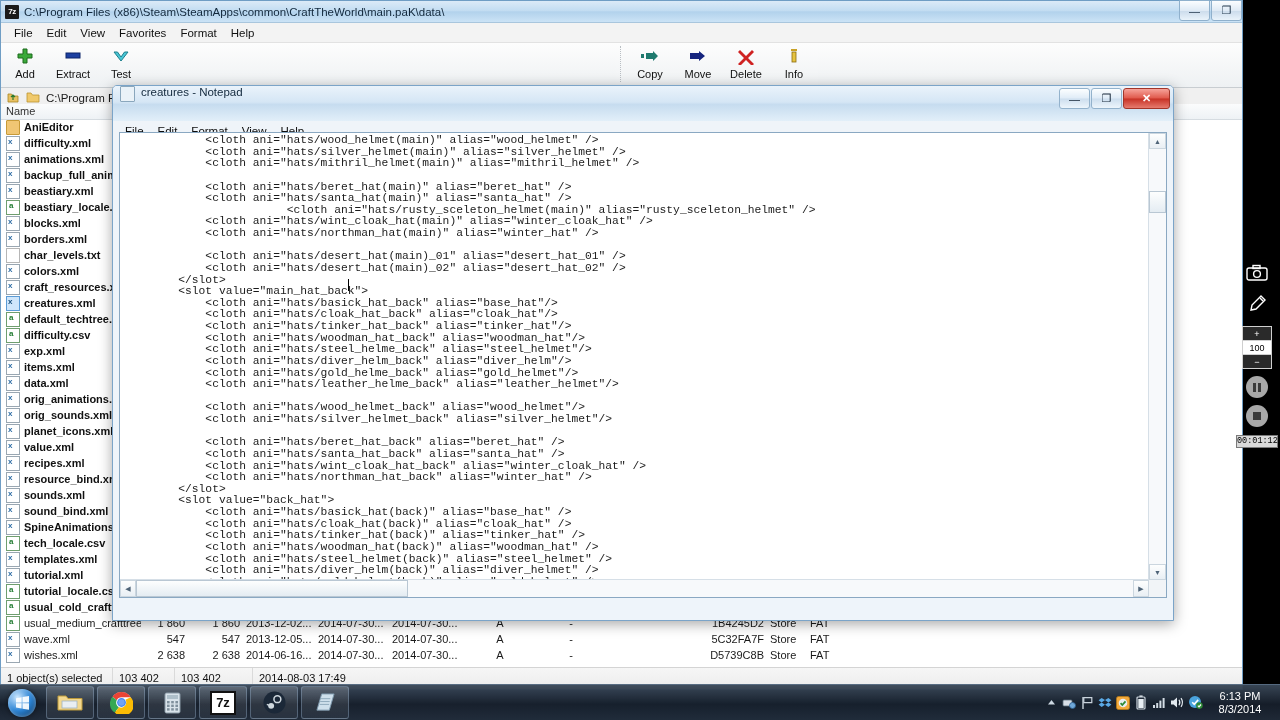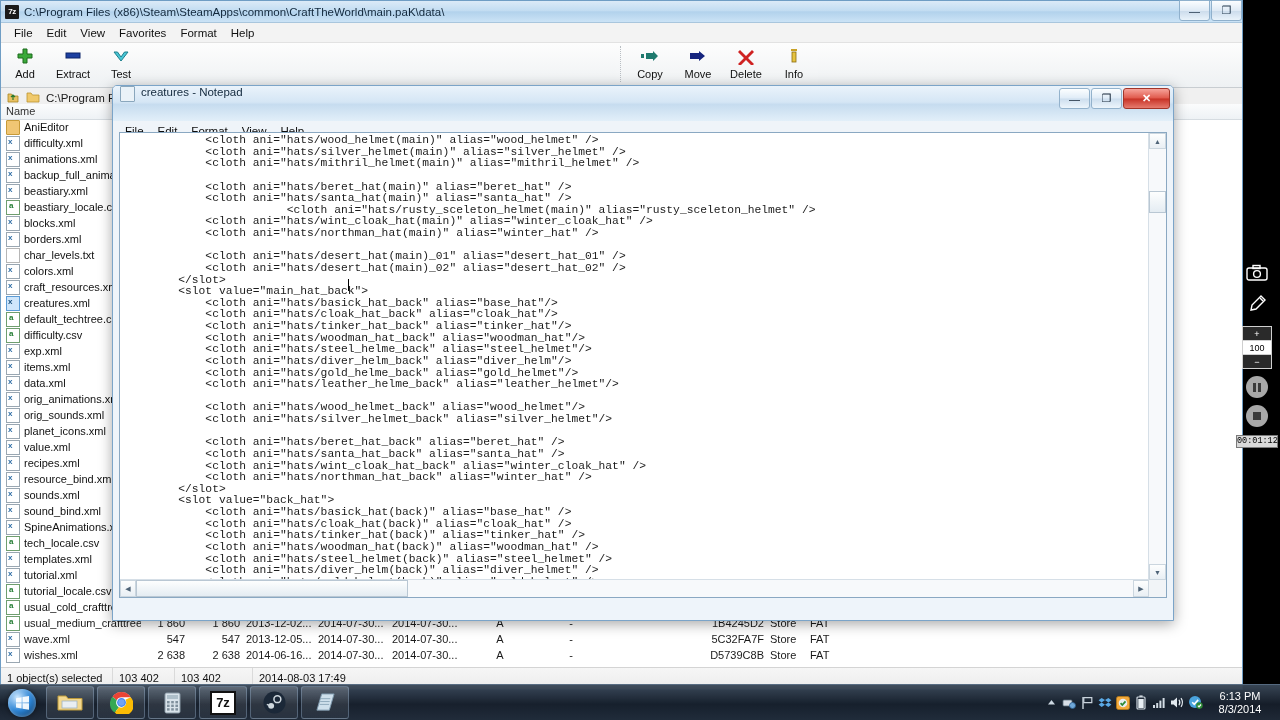--- a/index.html
+++ b/index.html
@@ -70,21 +70,21 @@
   }
   #sz-address .apath{font-size:11.5px;color:#1a1a1a;white-space:nowrap;}
   #sz-list{position:absolute;left:0;top:103px;right:0;bottom:22px;background:#fff;overflow:hidden;}
   #sz-colhdr{
     height:15px;background:linear-gradient(180deg,#fbfcfd,#eef2f5);
     border-bottom:1px solid #d6dce1;display:flex;align-items:center;
   }
   #sz-colhdr .ch{font-size:11px;color:#333;padding-left:5px;box-sizing:border-box;border-right:1px solid #e4e8eb;height:15px;line-height:15px;overflow:hidden;white-space:nowrap;}
   .ghost{color:#9fb3c4;}
   #file-col{position:absolute;left:0;top:15px;width:122px;bottom:0;overflow:hidden;}
-  .frow{height:16px;display:flex;align-items:center;padding-left:5px;white-space:nowrap;}
+  .frow{height:16px;display:flex;align-items:center;padding-left:5px;white-space:nowrap;font-weight:bold;}
   .frow .fname{font-size:11px;color:#111;margin-left:4px;}
   .fi{width:12px;height:13px;position:relative;flex:0 0 12px;}
   .fi.xml{background:#fff;border:1px solid #9aa7b2;}
   .fi.xml:after{content:"x";position:absolute;left:1px;top:0px;font-size:8px;color:#2f6ea5;font-weight:bold;}
   .fi.csv{background:#fff;border:1px solid #6f9e6f;}
   .fi.csv:after{content:"a";position:absolute;left:2px;top:0px;font-size:8px;color:#1f7a2f;font-weight:bold;}
   .fi.txt{background:#fff;border:1px solid #b6b6b6;}
   .fi.folder{background:#f0c674;border:1px solid #c79a38;border-radius:1px;}
   .fi.sel{background:#cfe6fb;border:1px solid #5b9bd5;}
   .fi.sel:after{content:"x";position:absolute;left:1px;top:0px;font-size:8px;color:#17507f;font-weight:bold;}

